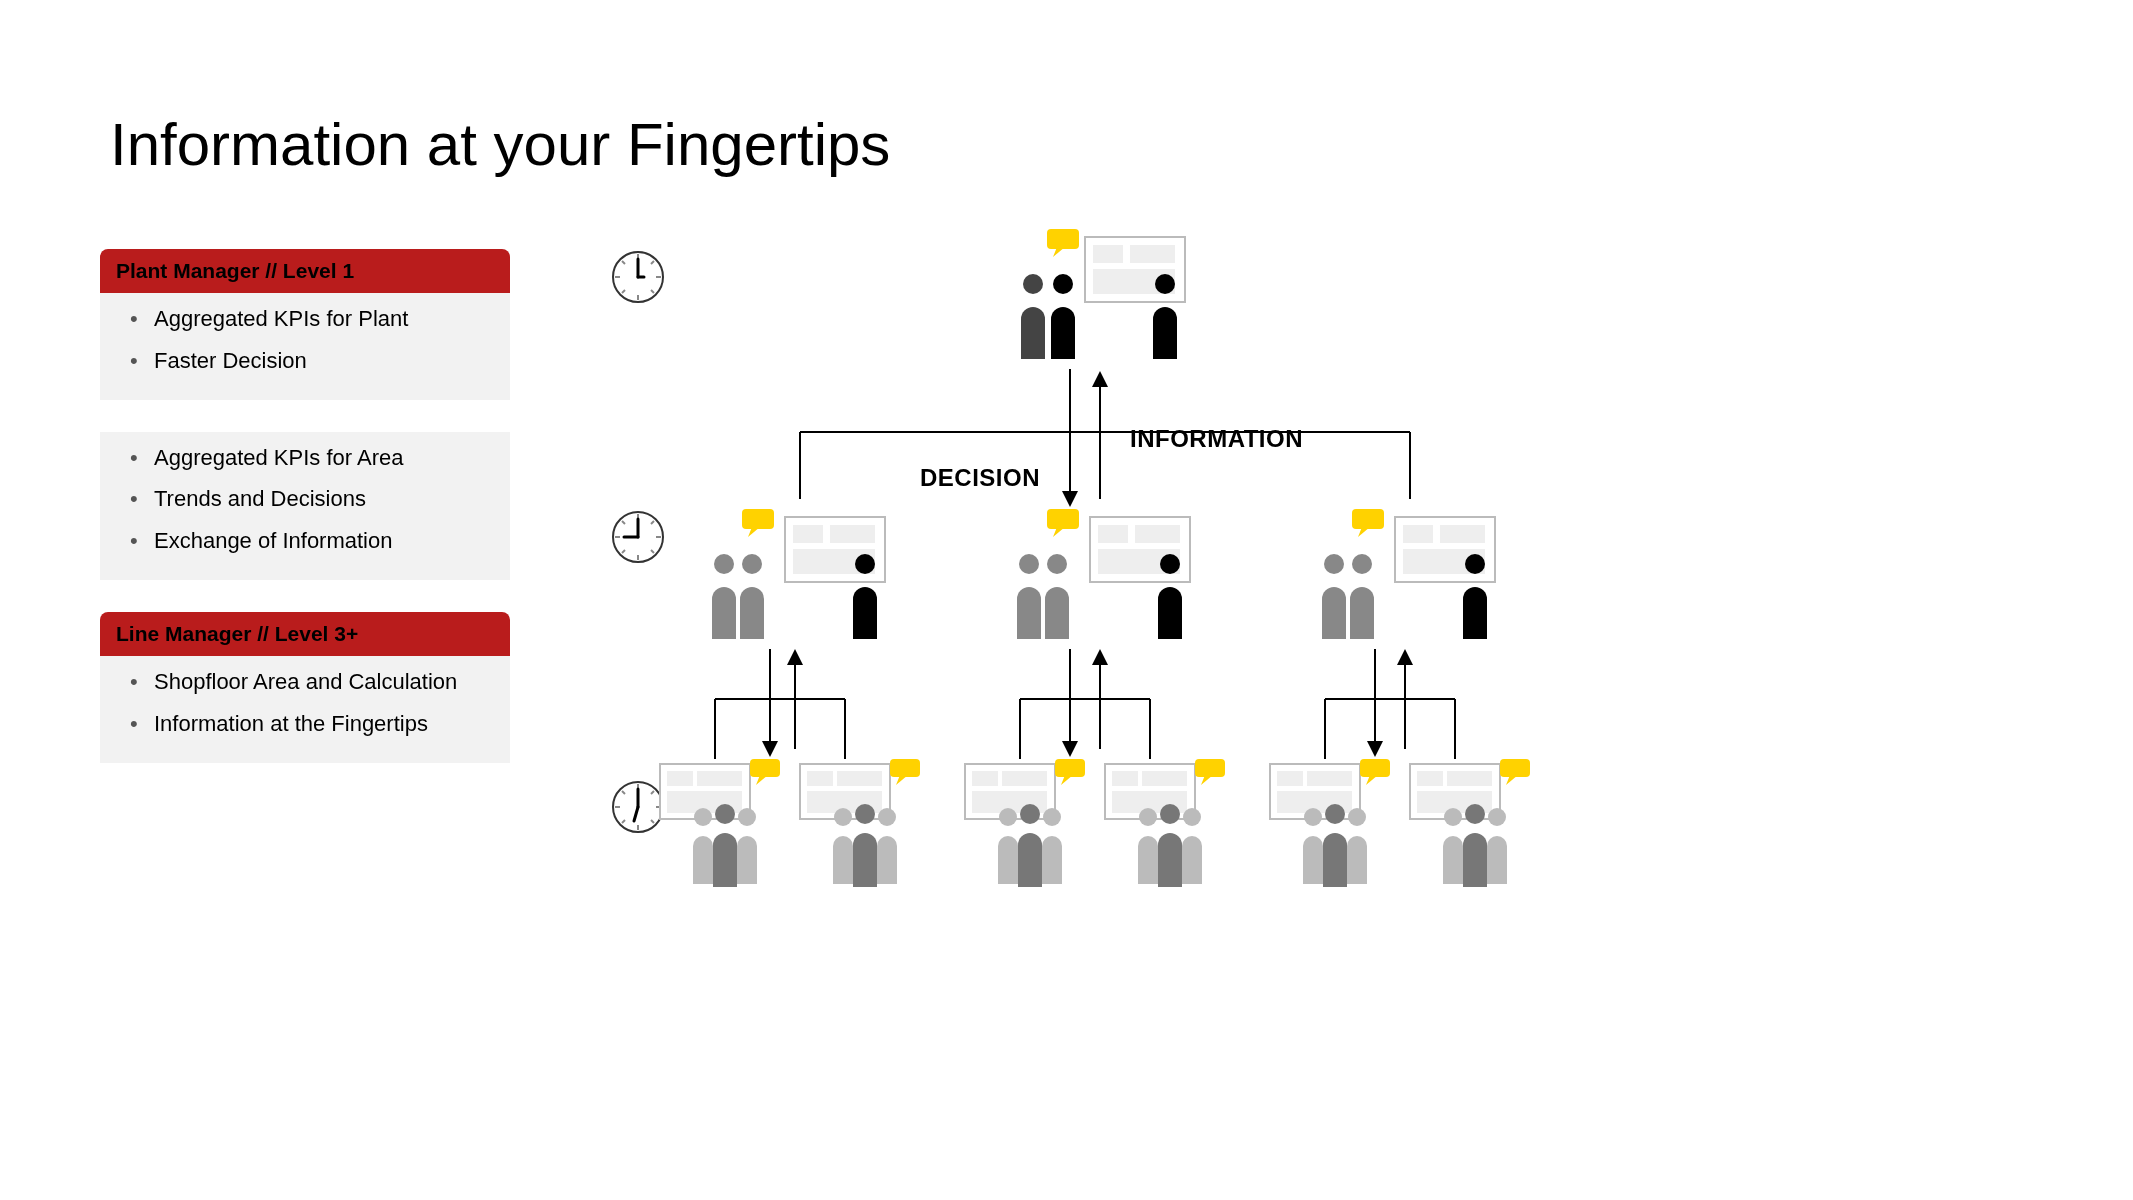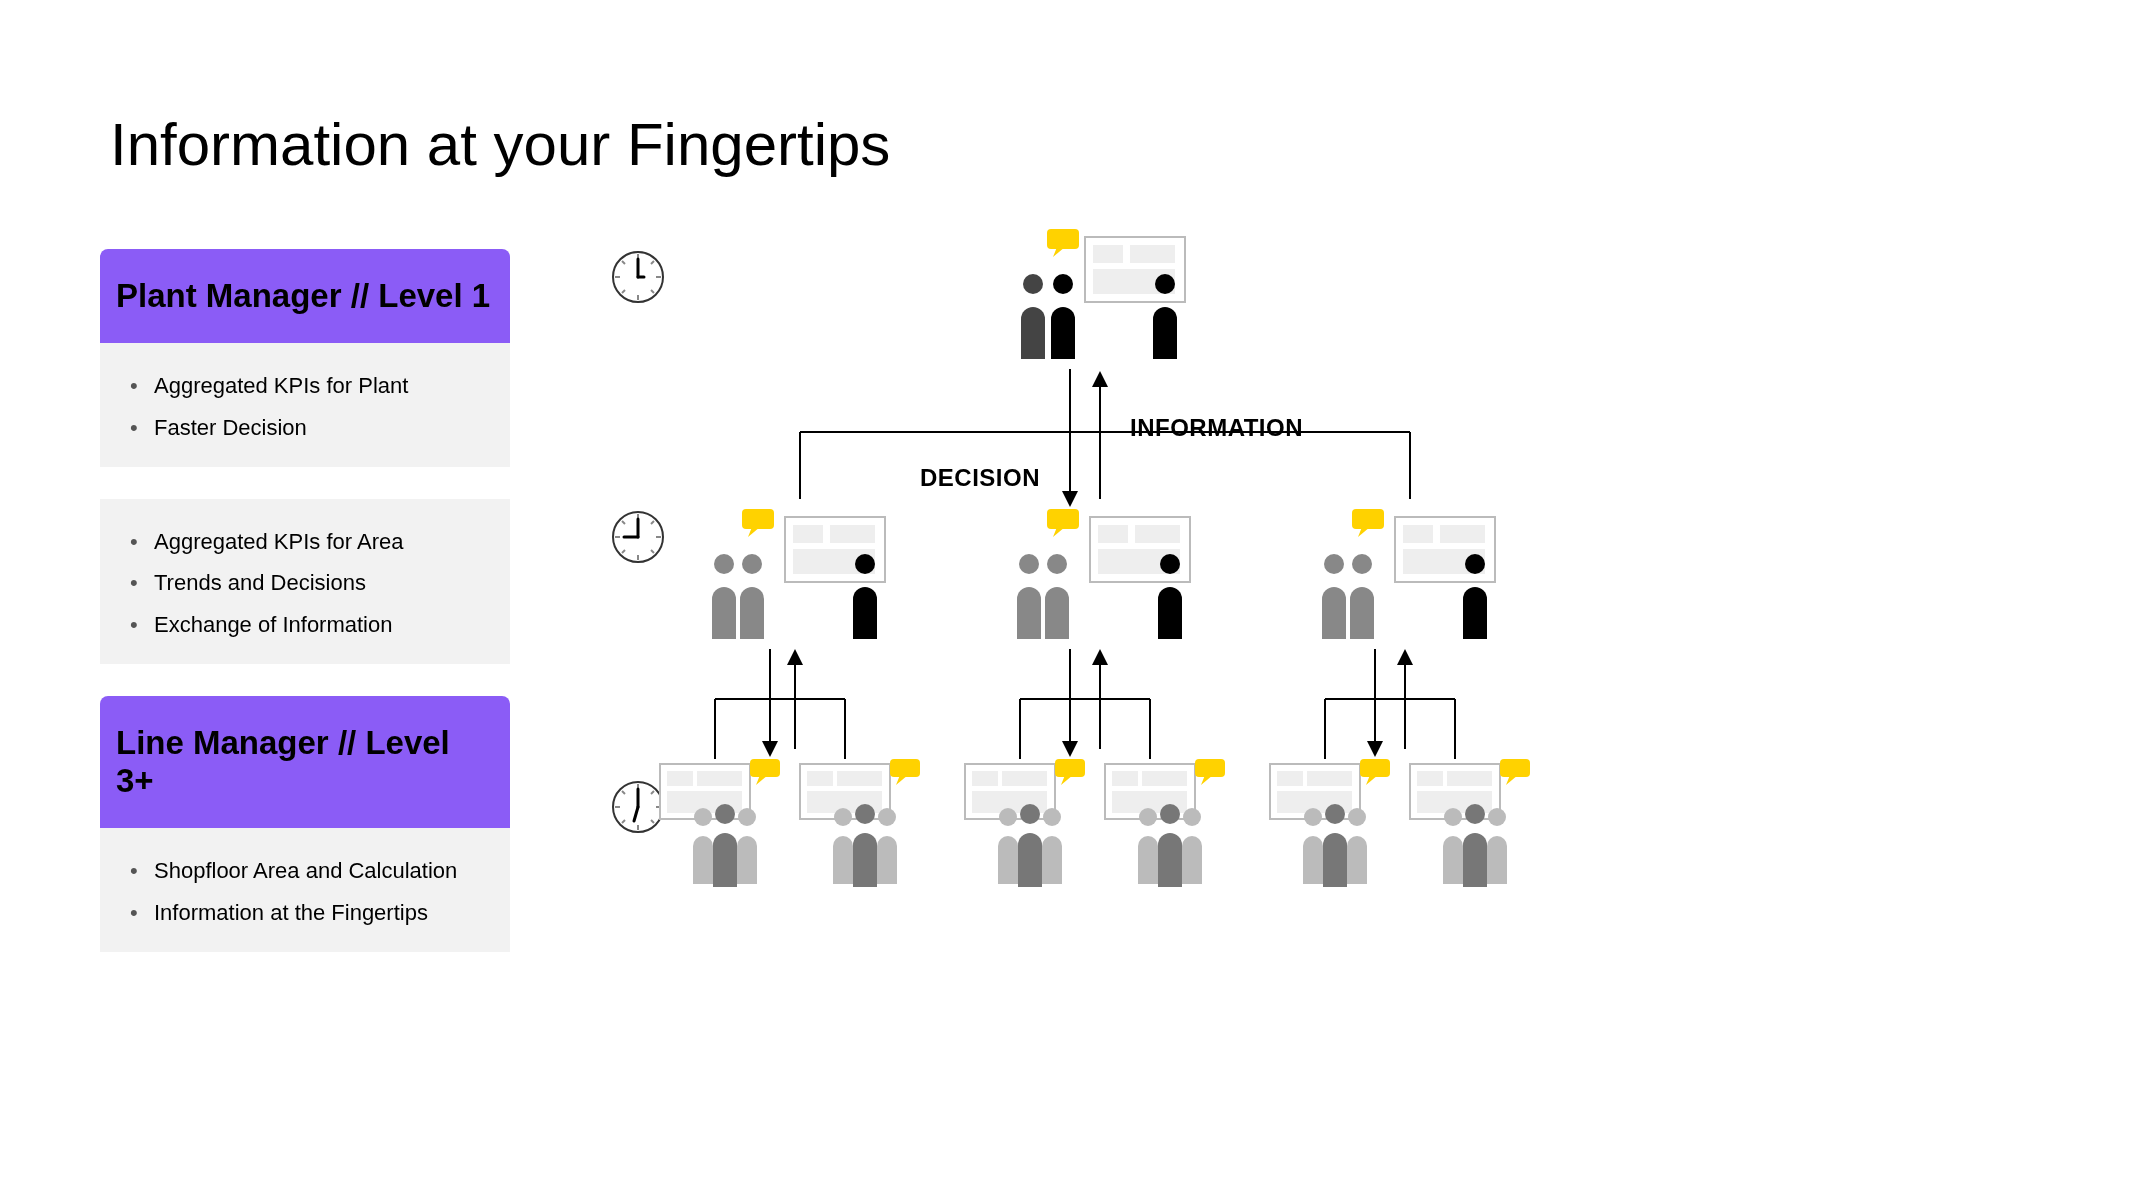--- a/index.html
+++ b/index.html
@@ -25,29 +25,29 @@
     width: 410px;
     display: flex;
     flex-direction: column;
     gap: 32px;
   }
   .level-block {
     display: flex;
     flex-direction: column;
   }
   .level-header {
-    background: #8b5cf6;
+    background: #b91c1c;
     font-weight: 700;
-    font-size: 33px;
-    padding: 28px 16px;
+    font-size: 21px;
+    padding: 10px 16px;
     border-radius: 8px 8px 0 0;
   }
   .level-body {
     background: #f2f2f2;
-    padding: 22px 10px 18px 30px;
+    padding: 5px 10px 18px 30px;
   }
   .level-body ul {
     list-style: none;
   }
   .level-body li {
     font-size: 22px;
     line-height: 1.9;
     position: relative;
     padding-left: 24px;
     color: #000;
@@ -170,21 +170,21 @@
             <line x1="41" y1="15" x2="44" y2="12"></line>
         </g>
         <line x1="28" y1="28" x2="28" y2="10" stroke="#000" stroke-width="3" stroke-linecap="round"></line>
         <line x1="28" y1="28" x2="24" y2="42" stroke="#000" stroke-width="3" stroke-linecap="round"></line>
       </svg>
     </div>
 
     <div class="diagram">
 
       <div class="label" style="left:310px; top:215px;">DECISION</div>
-      <div class="label" style="left:520px; top:165px;">INFORMATION</div>
+      <div class="label" style="left:520px; top:176px;">INFORMATION</div>
 
       <svg width="1400" height="760" style="position:absolute;left:0;top:0;">
         <defs>
           <marker id="arrD" markerWidth="8" markerHeight="8" refX="4" refY="4" orient="auto">
             <path d="M0,0 L8,4 L0,8 z" fill="#000"></path>
           </marker>
         </defs>
 
         <line x1="190" y1="183" x2="800" y2="183" stroke="#000" stroke-width="2"></line>
 

